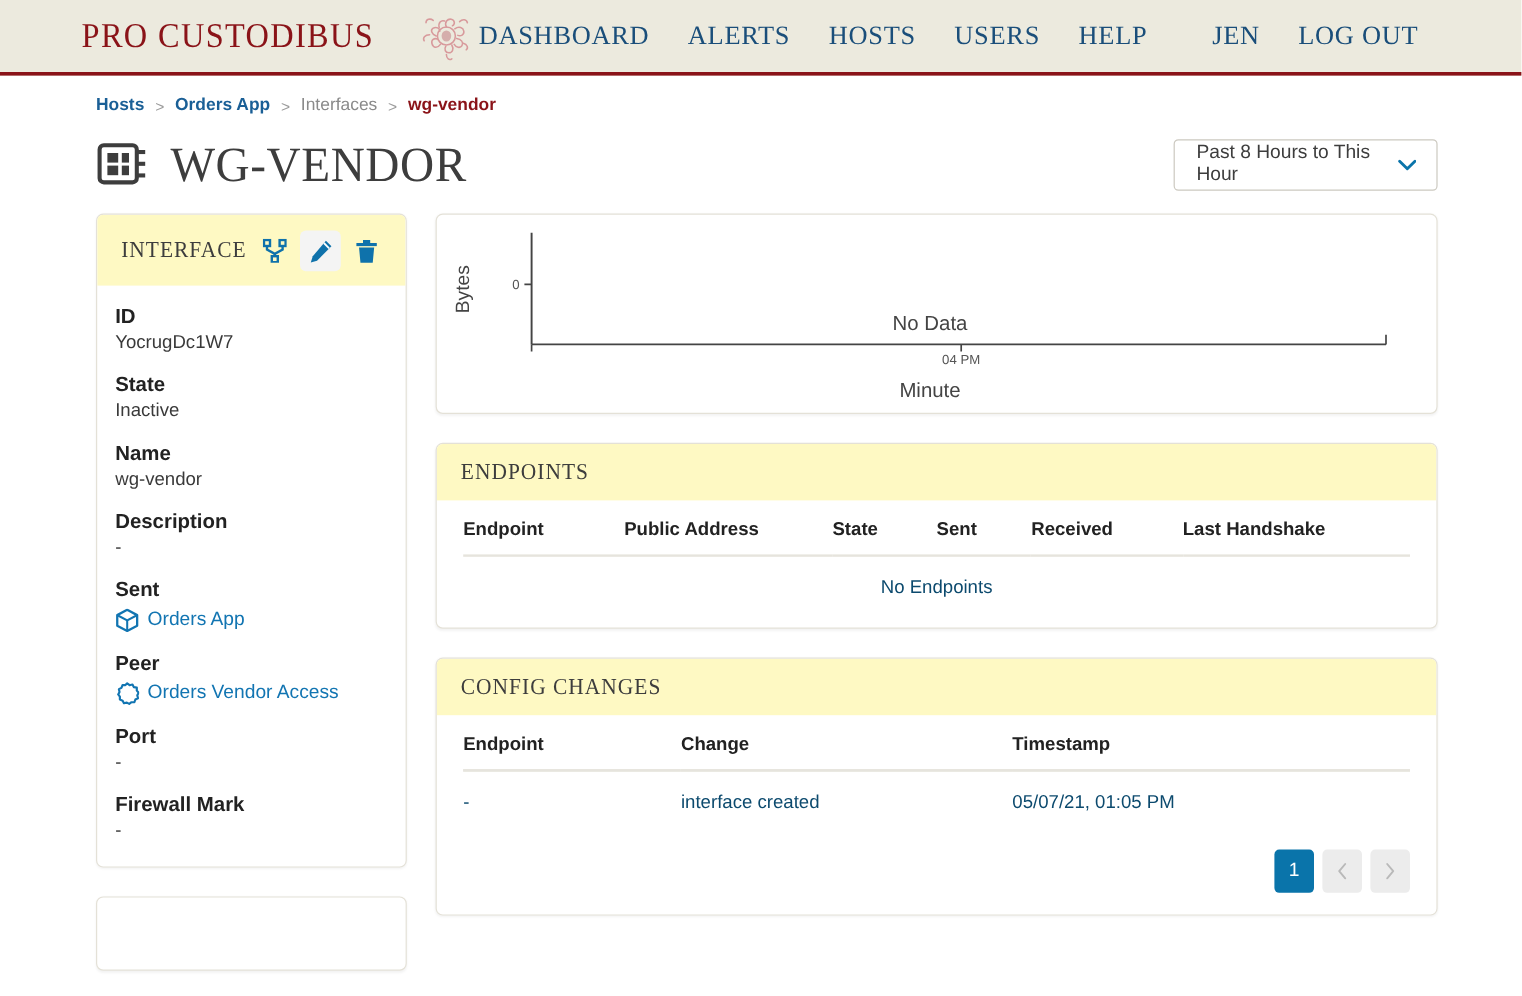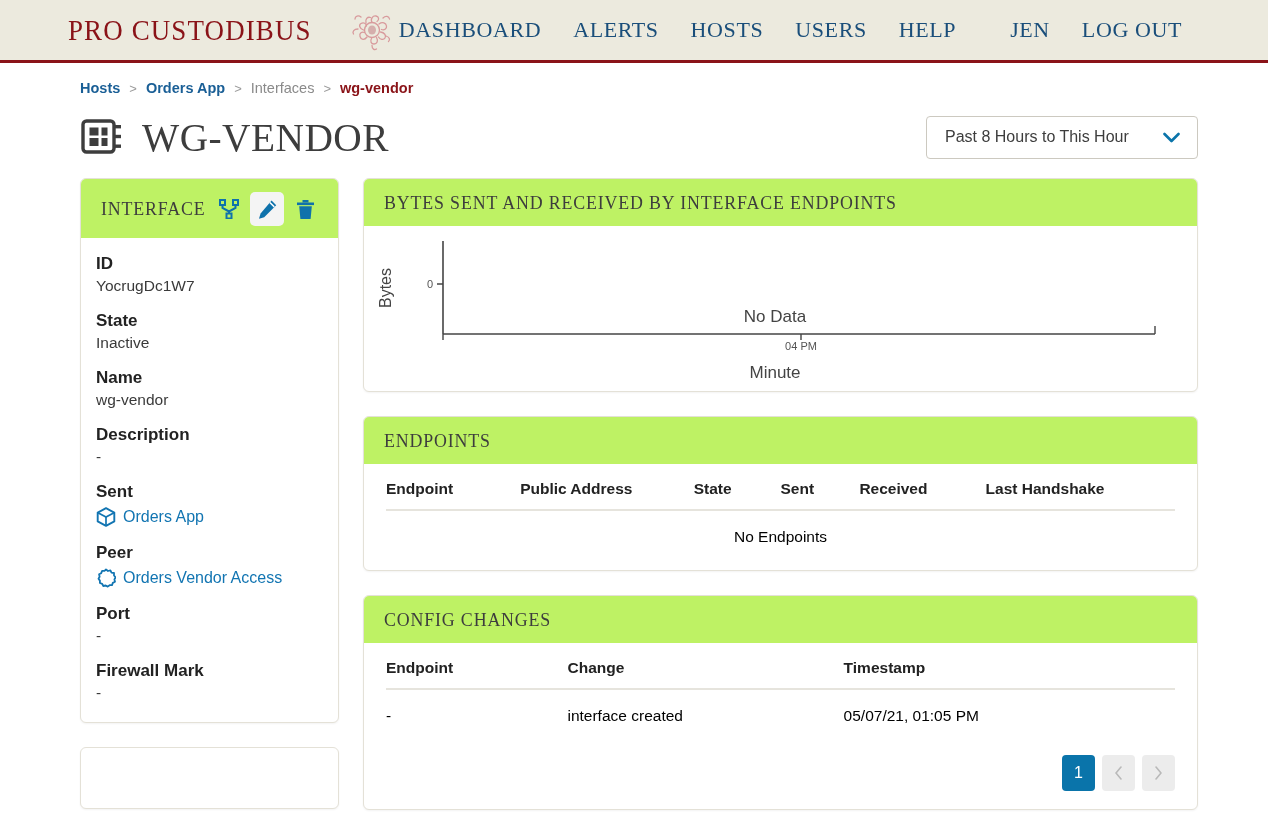--- a/index.html
+++ b/index.html
@@ -75,21 +75,21 @@
   .title-text {
     font-family:"Liberation Serif", serif;
     font-size:41px;
     letter-spacing:0.5px;
     color:#3d3d3d;
     font-weight:400;
     transform:scaleX(0.96);
     transform-origin:left center;
   }
   .daterange {
-    width:272px; height:43px;
+    width:220px; height:43px;
     border:1px solid #ccc9c0;
     border-radius:4px;
     background:#fff;
     display:flex; align-items:center;
     justify-content:space-between;
     padding:0 17px 0 18px;
     font-size:16px;
     color:#3d3d3d;
     cursor:pointer;
   }
@@ -106,21 +106,21 @@
 
   .card {
     background:#fff;
     border:1px solid #e4e1d7;
     border-radius:6px;
     box-shadow:0 1px 2px rgba(0,0,0,0.05);
     overflow:hidden;
     margin-bottom:24px;
   }
   .card-head {
-    background:#bef264;
+    background:#fef9c3;
     padding:13px 20px 12px 20px;
     display:flex; align-items:center; justify-content:space-between;
     position:relative;
   }
   .card-title {
     font-family:"Liberation Serif", serif;
     font-size:19px;
     letter-spacing:0.9px;
     color:#3d3d3d;
     transform:scaleX(0.94);
@@ -163,21 +163,21 @@
   .tbl th {
     text-align:left;
     font-size:15.5px;
     font-weight:700;
     color:#222;
     padding:16px 0 11px 0;
     border-bottom:2px solid #e6e4dd;
   }
   .tbl td {
     font-size:15.5px;
-    color:#000000;
+    color:#0c4a6e;
     padding:17px 0 16px 0;
   }
   .tbl-wrap { padding:0 22px 8px 22px; }
   .empty-row {
     text-align:center;
     font-size:16px;
     color:#3a3a3a;
     padding:31px 0 36px 0;
   }
   .pager {
@@ -336,23 +336,20 @@
     </div>
 
     <div class="card">
       <div style="height:60px"></div>
     </div>
   </div>
 
   <div class="col-right">
 
     <div class="card">
-      <div class="card-head">
-        <div class="card-title">BYTES SENT AND RECEIVED BY INTERFACE ENDPOINTS</div>
-      </div>
       <div class="chart-body">
         <svg width="822" height="165" viewBox="0 0 822 165">
 
           <line x1="79" y1="15" x2="79" y2="108" stroke="#444" stroke-width="1.6"></line>
 
           <line x1="73" y1="58" x2="79" y2="58" stroke="#444" stroke-width="1.4"></line>
           <text x="69" y="62" text-anchor="end" font-family="Liberation Sans, sans-serif" font-size="11" fill="#555">0</text>
 
           <text x="27" y="62" transform="rotate(-90 27 62)" text-anchor="middle" font-family="Liberation Sans, sans-serif" font-size="16" fill="#444">Bytes</text>
 

